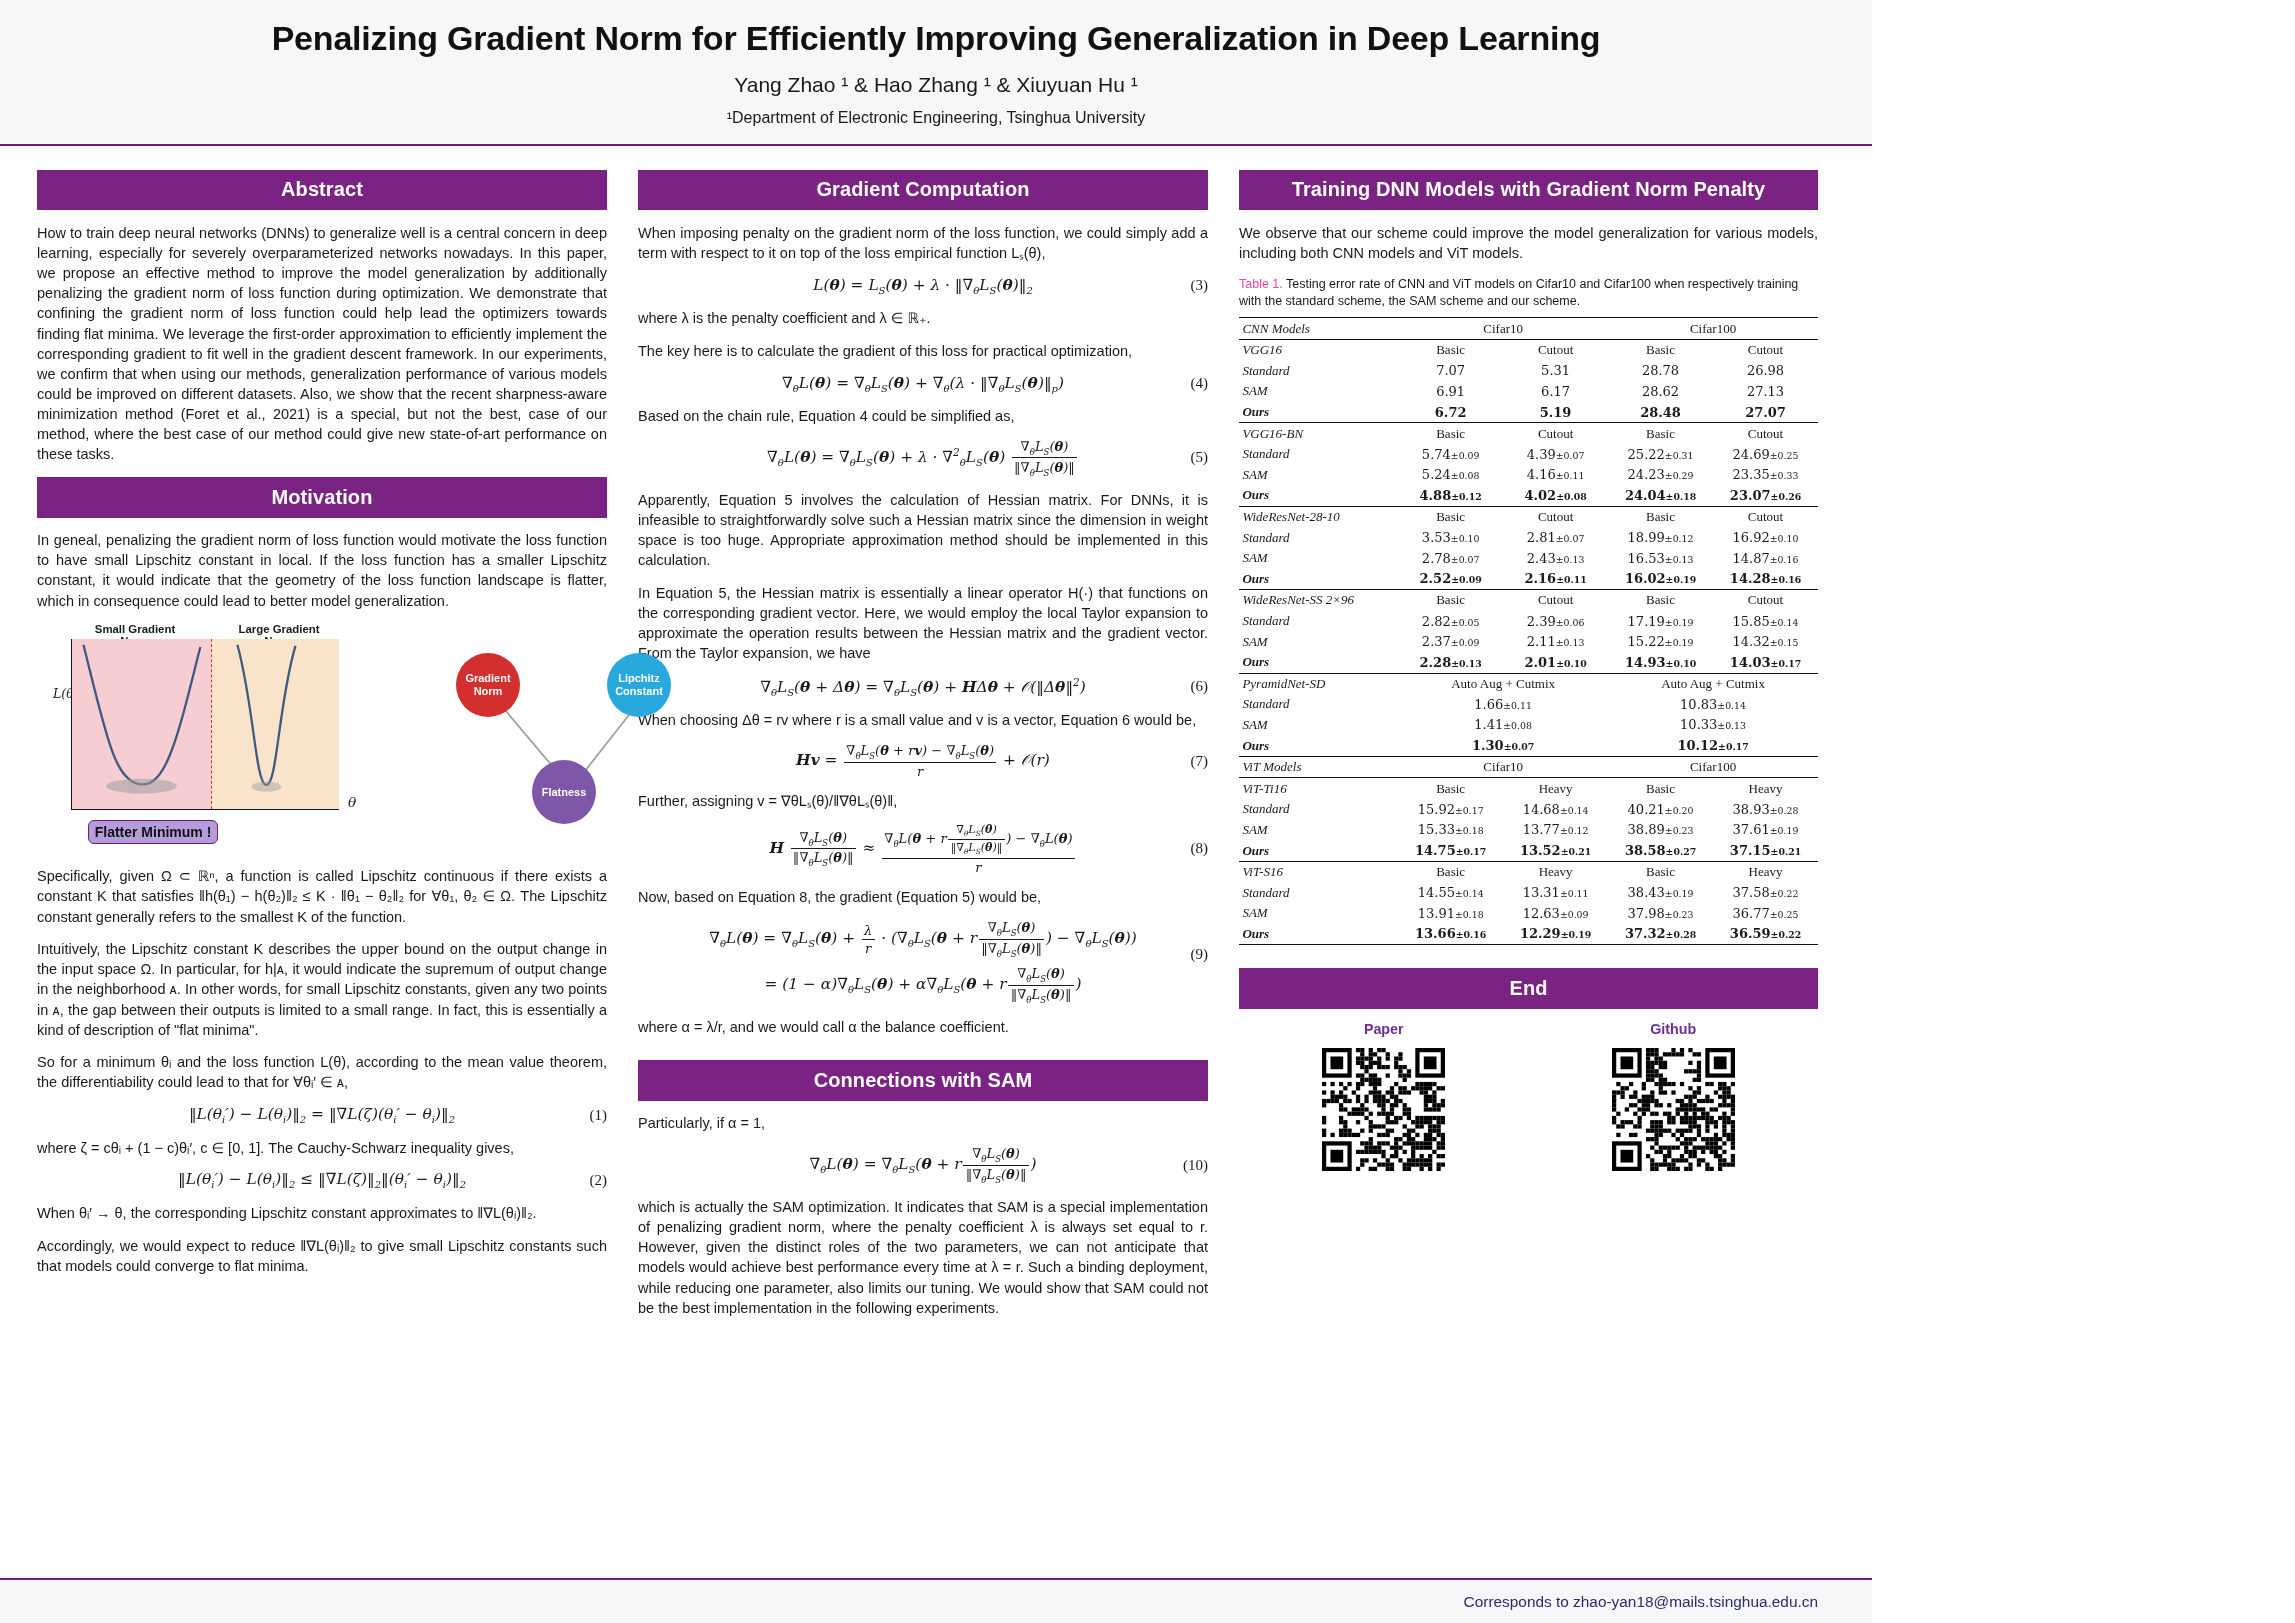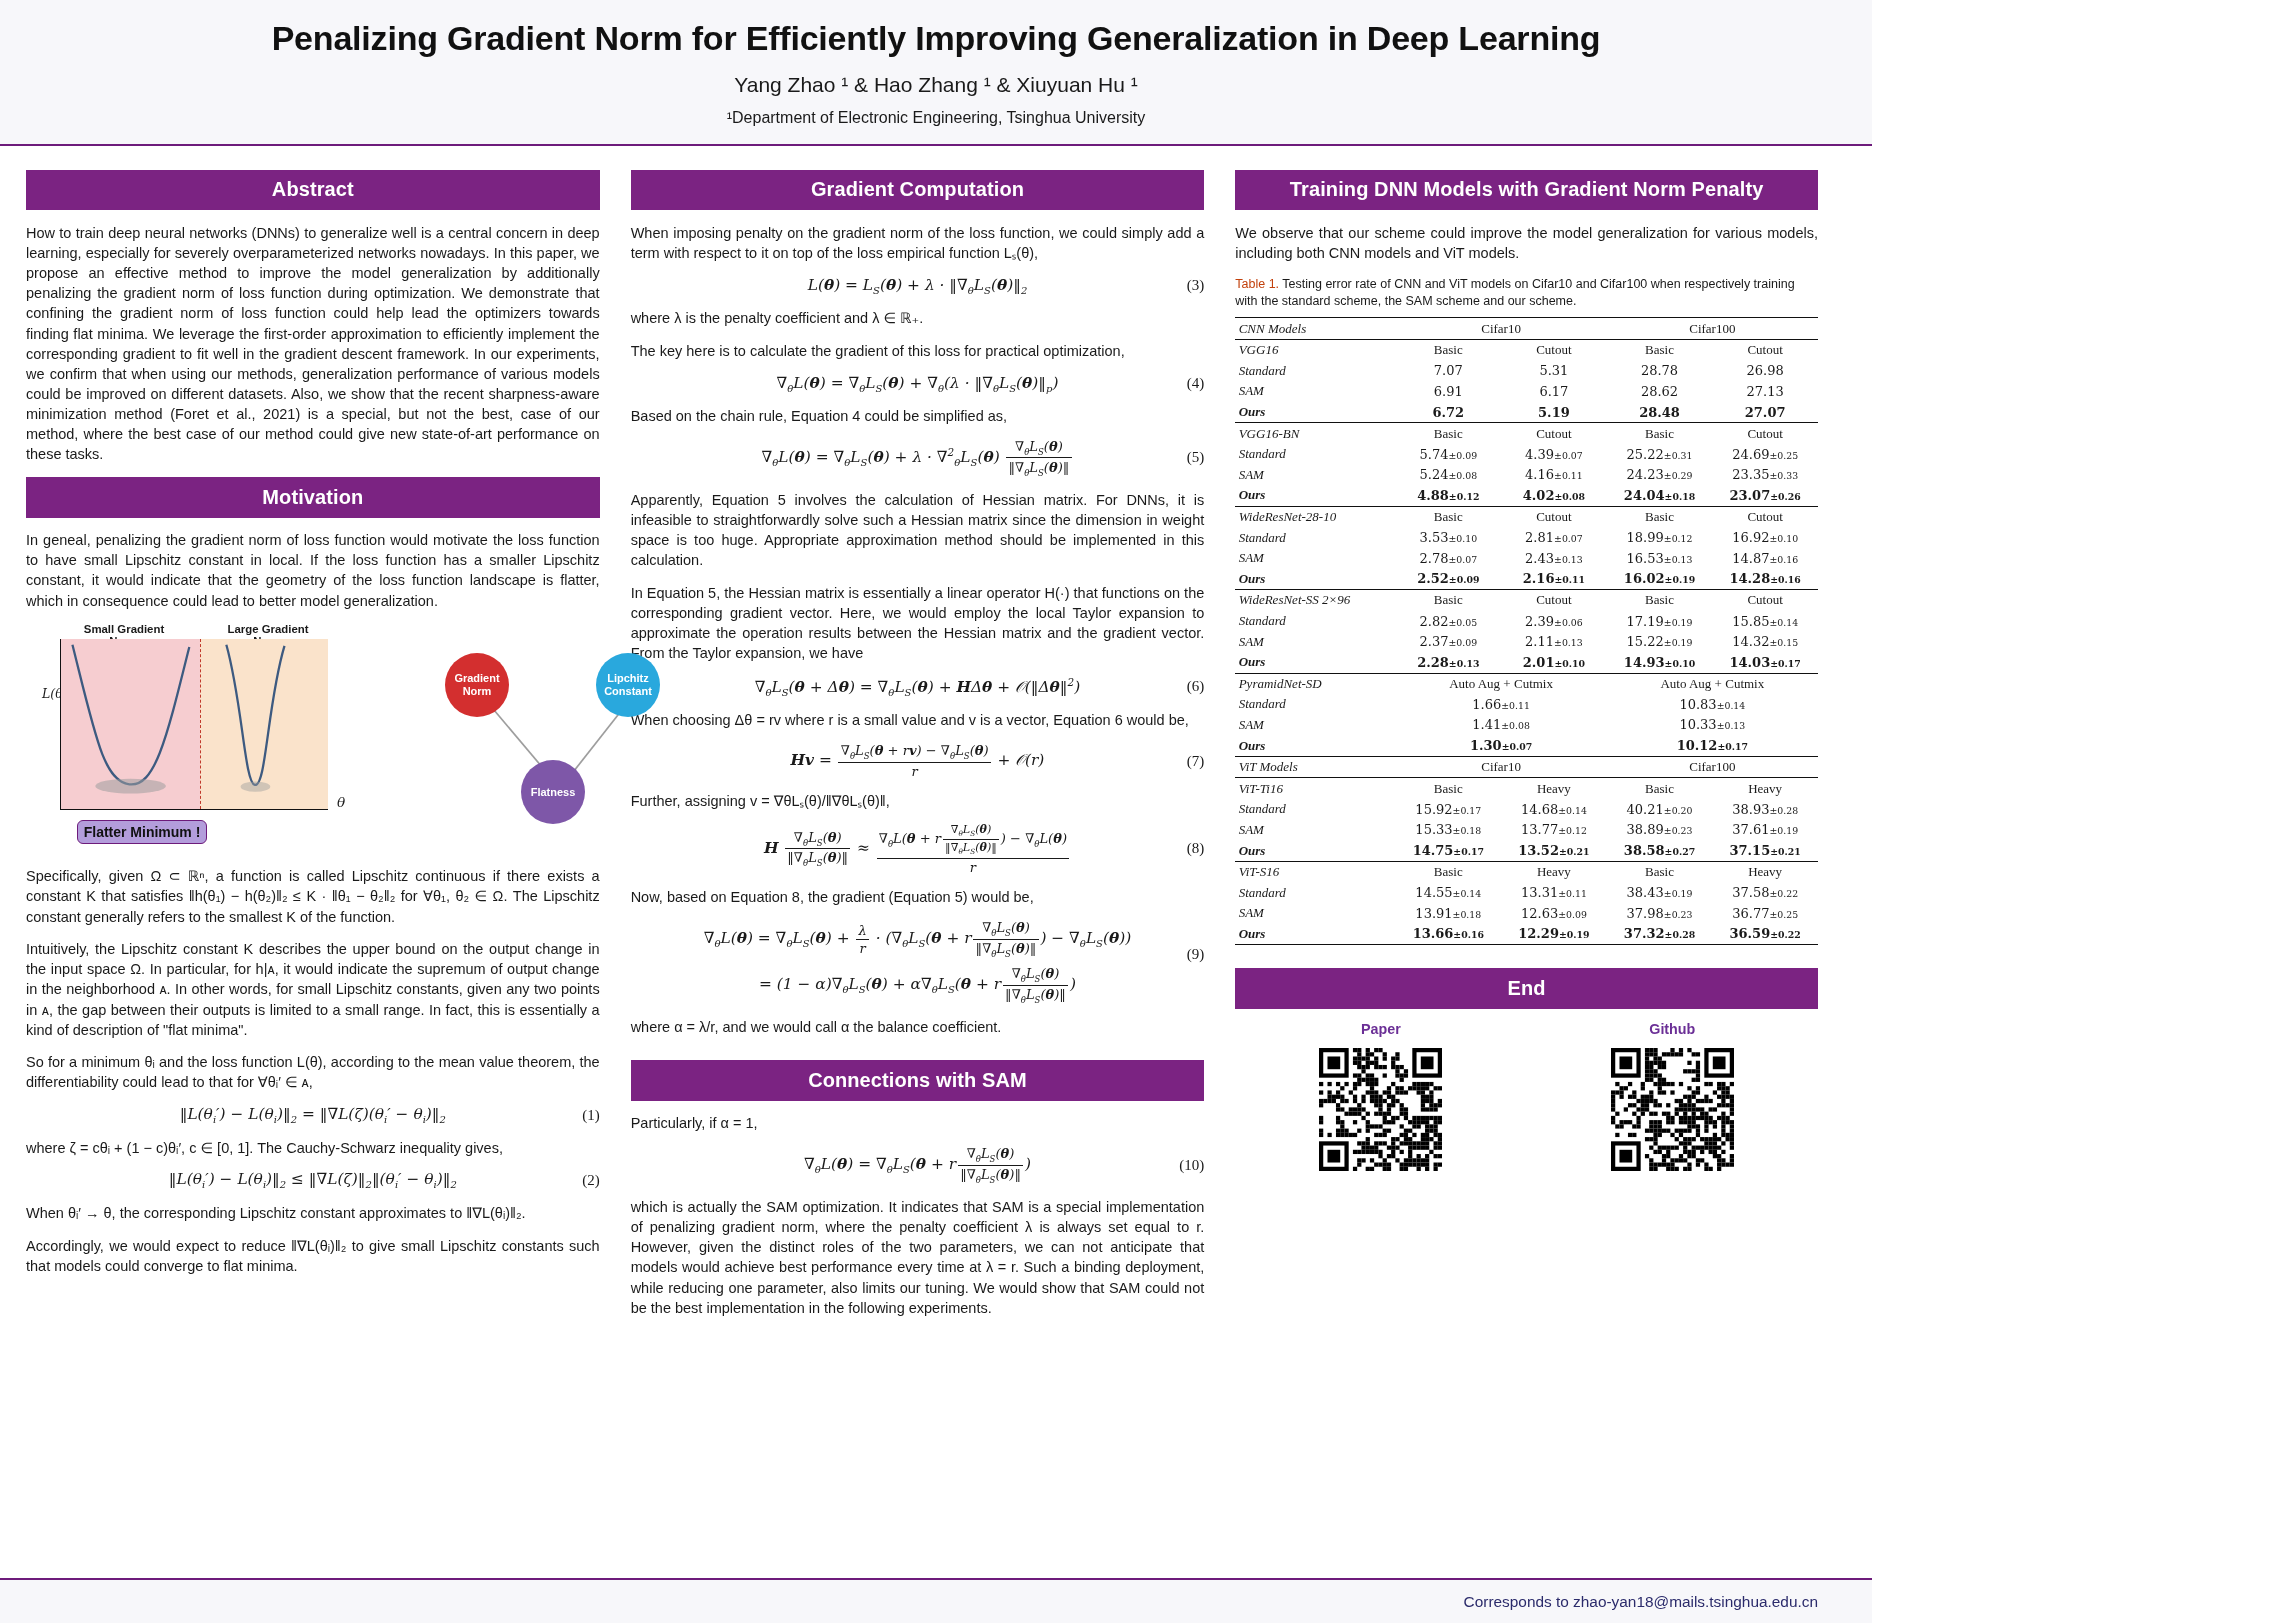--- a/index.html
+++ b/index.html
@@ -40,21 +40,21 @@
   .header .affil {
     font-size: 16px;
     margin: 0;
     color: #1a1a1a;
   }
 
   
   .columns {
     display: flex;
     gap: 31px;
-    padding: 24px 54px 23px 26px;
+    padding: 24px 54px 23px 37px;
     box-sizing: border-box;
   }
   .col { width: 696px; }
   .col.wide { width: 707px; }
 
   .section-title {
     background: #7b2382;
     color: #ffffff;
     font-size: 20px;
     font-weight: bold;
@@ -149,21 +149,21 @@
     color:#ffffff; font-size:11px; font-weight:bold; text-align:center; line-height:1.18;
   }
   .circ.red { background:#d32f2f; width:64px; height:64px; left:419px; top:30px; }
   .circ.blue { background:#29a8dd; width:64px; height:64px; left:570px; top:30px; }
   .circ.purple { background:#7e57a8; width:64px; height:64px; left:495px; top:137px; }
 
   
   .table-caption {
     font-size: 12.5px; line-height:1.35; margin: 5.7px 0 8px 0; color:#1a1a1a;
   }
-  .table-caption b { color:#c2410c; font-weight: normal; }
+  .table-caption b { color:#ec4899; font-weight: normal; }
   table.results {
     width: 100%;
     border-collapse: collapse;
     font-size: 13px;
     font-family: "Liberation Serif", serif;
   }
   table.results td, table.results th { padding: 2.3px 3.4px; }
   .rule-top td { border-top: 1.7px solid #111; }
   .rule-mid td { border-top: 0.9px solid #111; }
   .rule-bot td { border-bottom: 1.7px solid #111; }

